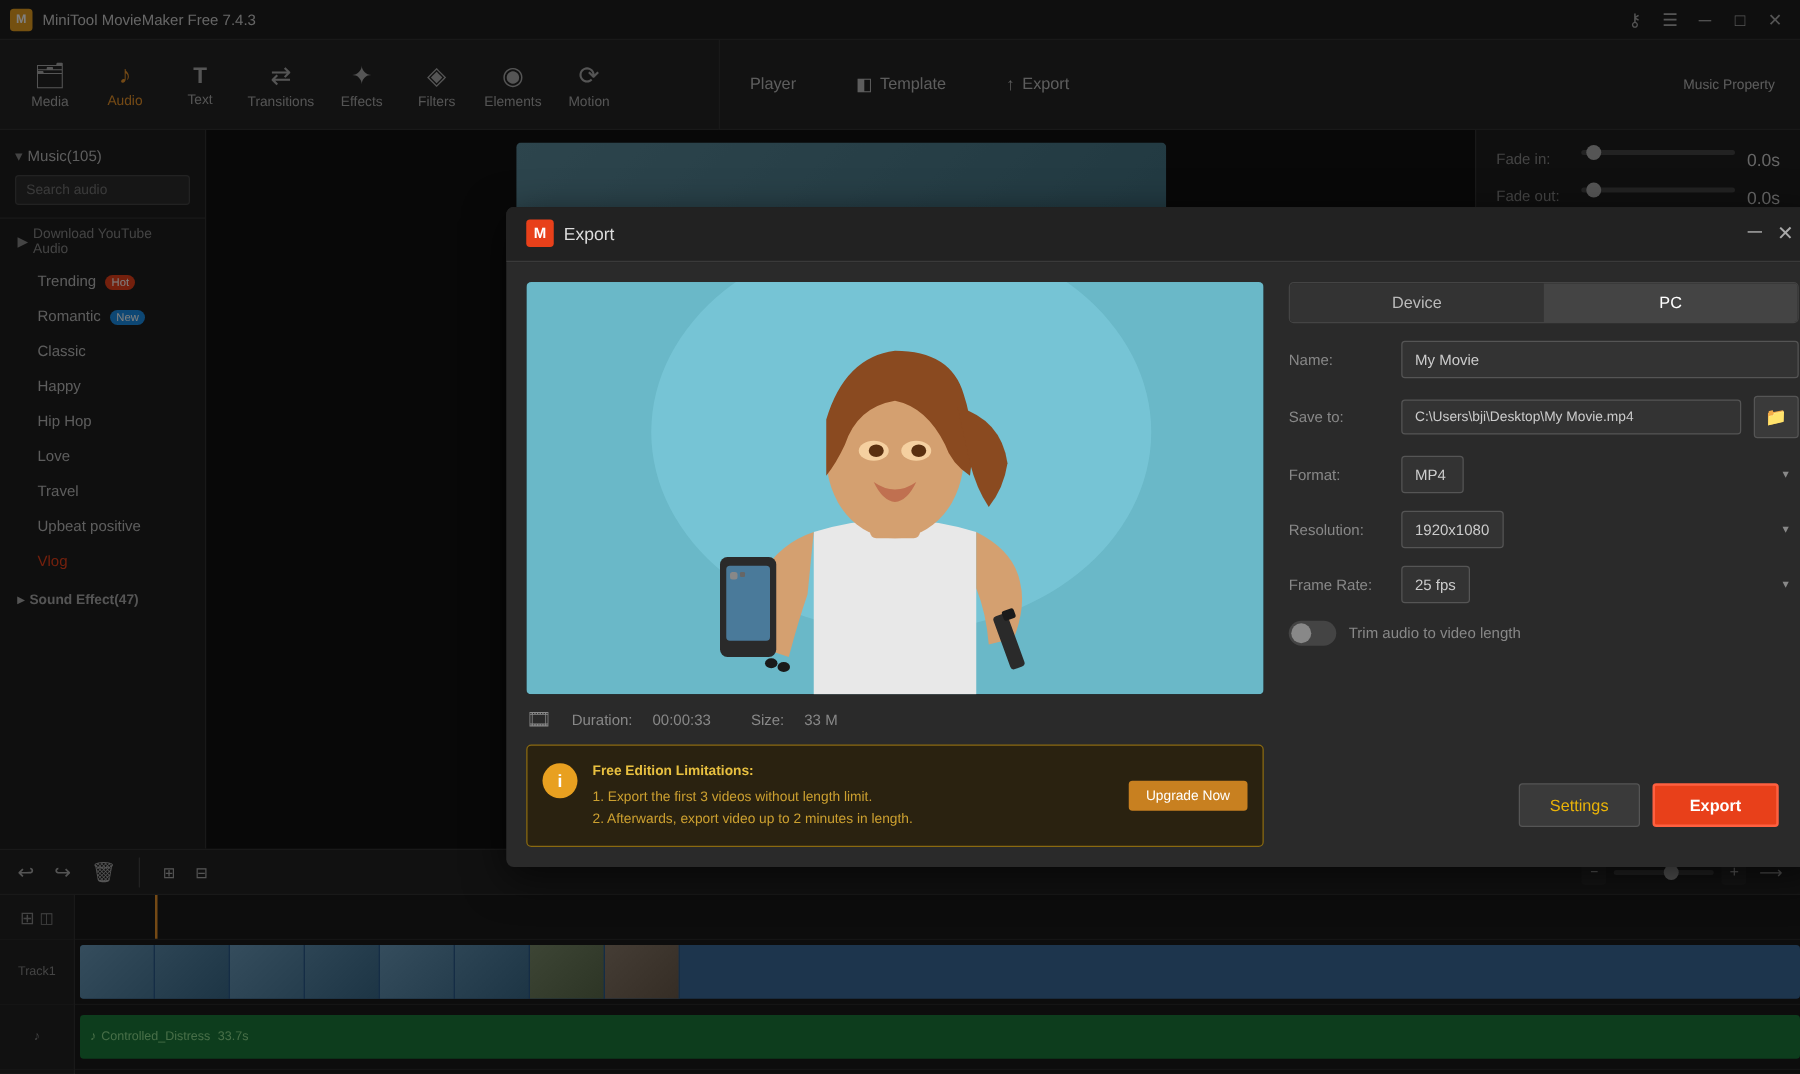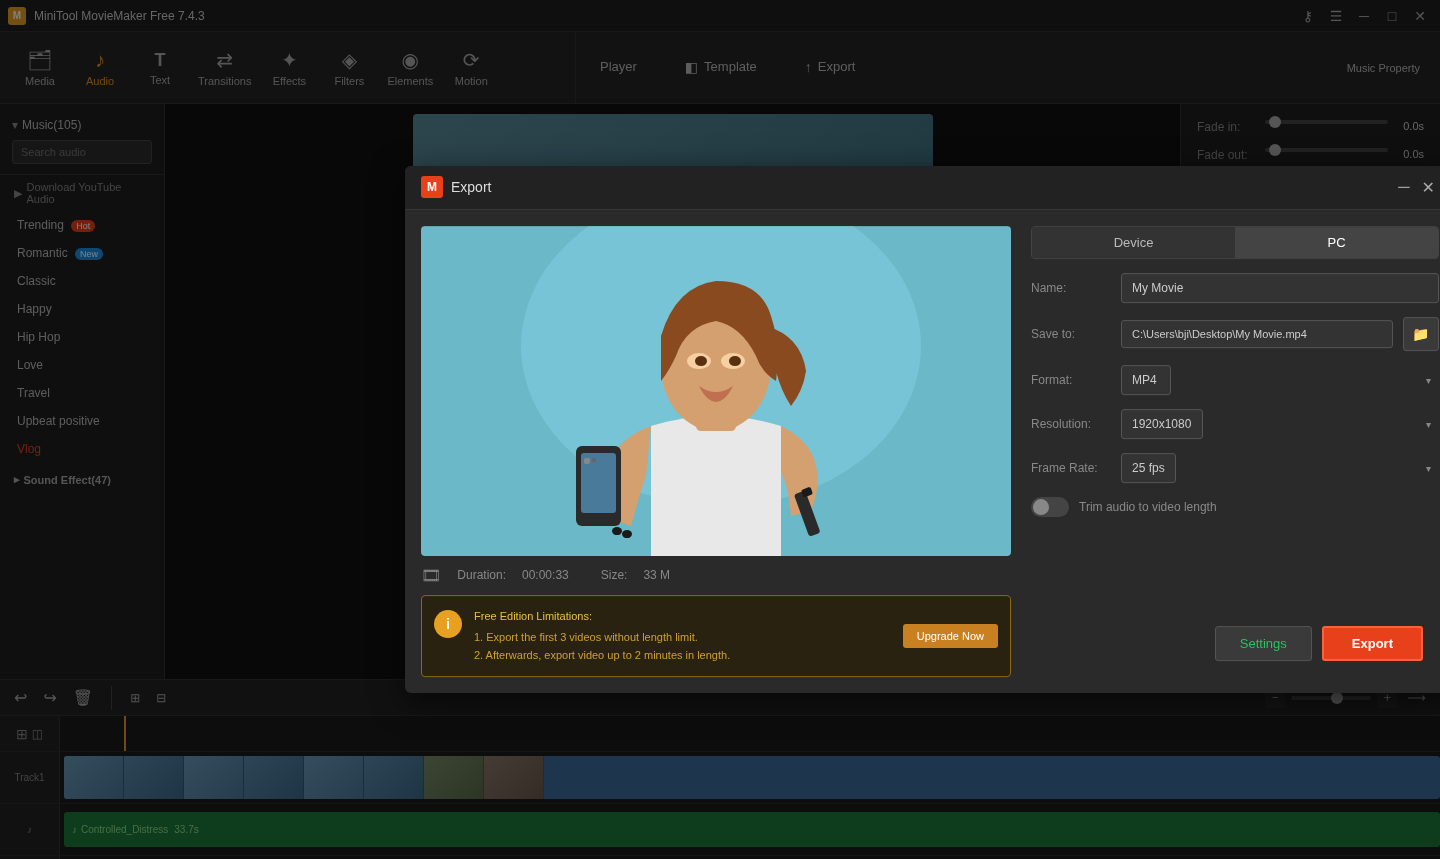--- a/index.html
+++ b/index.html
@@ -138,21 +138,21 @@
       font-size: 11px;
       outline: none;
     }
     .music-section-title {
       padding: 10px 14px 4px;
       font-size: 11px; font-weight: bold;
       color: #aaa;
       display: flex; align-items: center;
     }
     .music-item {
-      padding: 7px 17px;
+      padding: 7px 30px;
       font-size: 12px;
       cursor: pointer;
       color: #bbb;
     }
     .music-item.active { color: #e8401a; }
     .badge {
       display: inline-block;
       font-size: 9px;
       padding: 1px 5px;
       border-radius: 8px;
@@ -193,21 +193,21 @@
       border-radius: 2px;
       position: relative;
     }
     .prop-slider-thumb {
       width: 12px; height: 12px;
       background: #aaa;
       border-radius: 50%;
       position: absolute;
       top: -4px;
     }
-    .prop-value { color: #ccc; font-size: 11px; min-width: 28px; text-align: right; }
+    .prop-value { color: #ccc; font-size: 14px; min-width: 28px; text-align: right; }
     .vol-slider {
       flex: 1; height: 4px;
       background: linear-gradient(to right, #888 100%, #444 100%);
       border-radius: 2px; position: relative;
     }
     .zoom-controls {
       display: flex; align-items: center; gap: 6px;
     }
     .zoom-btn {
       width: 20px; height: 20px;
@@ -371,21 +371,21 @@
     }
     .warning-icon {
       width: 28px; height: 28px;
       background: #e8a020;
       border-radius: 50%;
       display: flex; align-items: center; justify-content: center;
       font-size: 14px; color: white; font-weight: bold;
       flex-shrink: 0; margin-top: 2px;
     }
     .warning-text { flex: 1; font-size: 11px; color: #cca030; line-height: 1.6; }
-    .warning-title { color: #e8c040; font-weight: normal; margin-bottom: 4px; }
+    .warning-title { color: #e8c040; font-weight: bold; margin-bottom: 4px; }
     .upgrade-btn {
       background: #c88020; border: none; color: white;
       padding: 6px 14px; border-radius: 3px; cursor: pointer;
       font-size: 11px; white-space: nowrap; align-self: center;
     }
 
     
     .dialog-settings {
       flex: 1;
       display: flex; flex-direction: column;
@@ -445,21 +445,21 @@
       position: absolute; top: 2px; left: 2px;
     }
     .trim-label { font-size: 12px; color: #888; }
     .dialog-footer {
       display: flex; justify-content: flex-end;
       gap: 10px; padding: 0 16px 16px;
     }
     .settings-btn {
       padding: 8px 24px;
       background: #3a3a3a; border: 1px solid #555;
-      border-radius: 3px; color: #22c55e; cursor: pointer; font-size: 13px;
+      border-radius: 3px; color: #eab308; cursor: pointer; font-size: 13px;
     }
     .export-btn {
       padding: 8px 28px;
       background: #e8401a; border: 2px solid #ff6040;
       border-radius: 3px; color: white; cursor: pointer; font-size: 13px; font-weight: bold;
     }
   </style>
 </head>
 <body>
 

